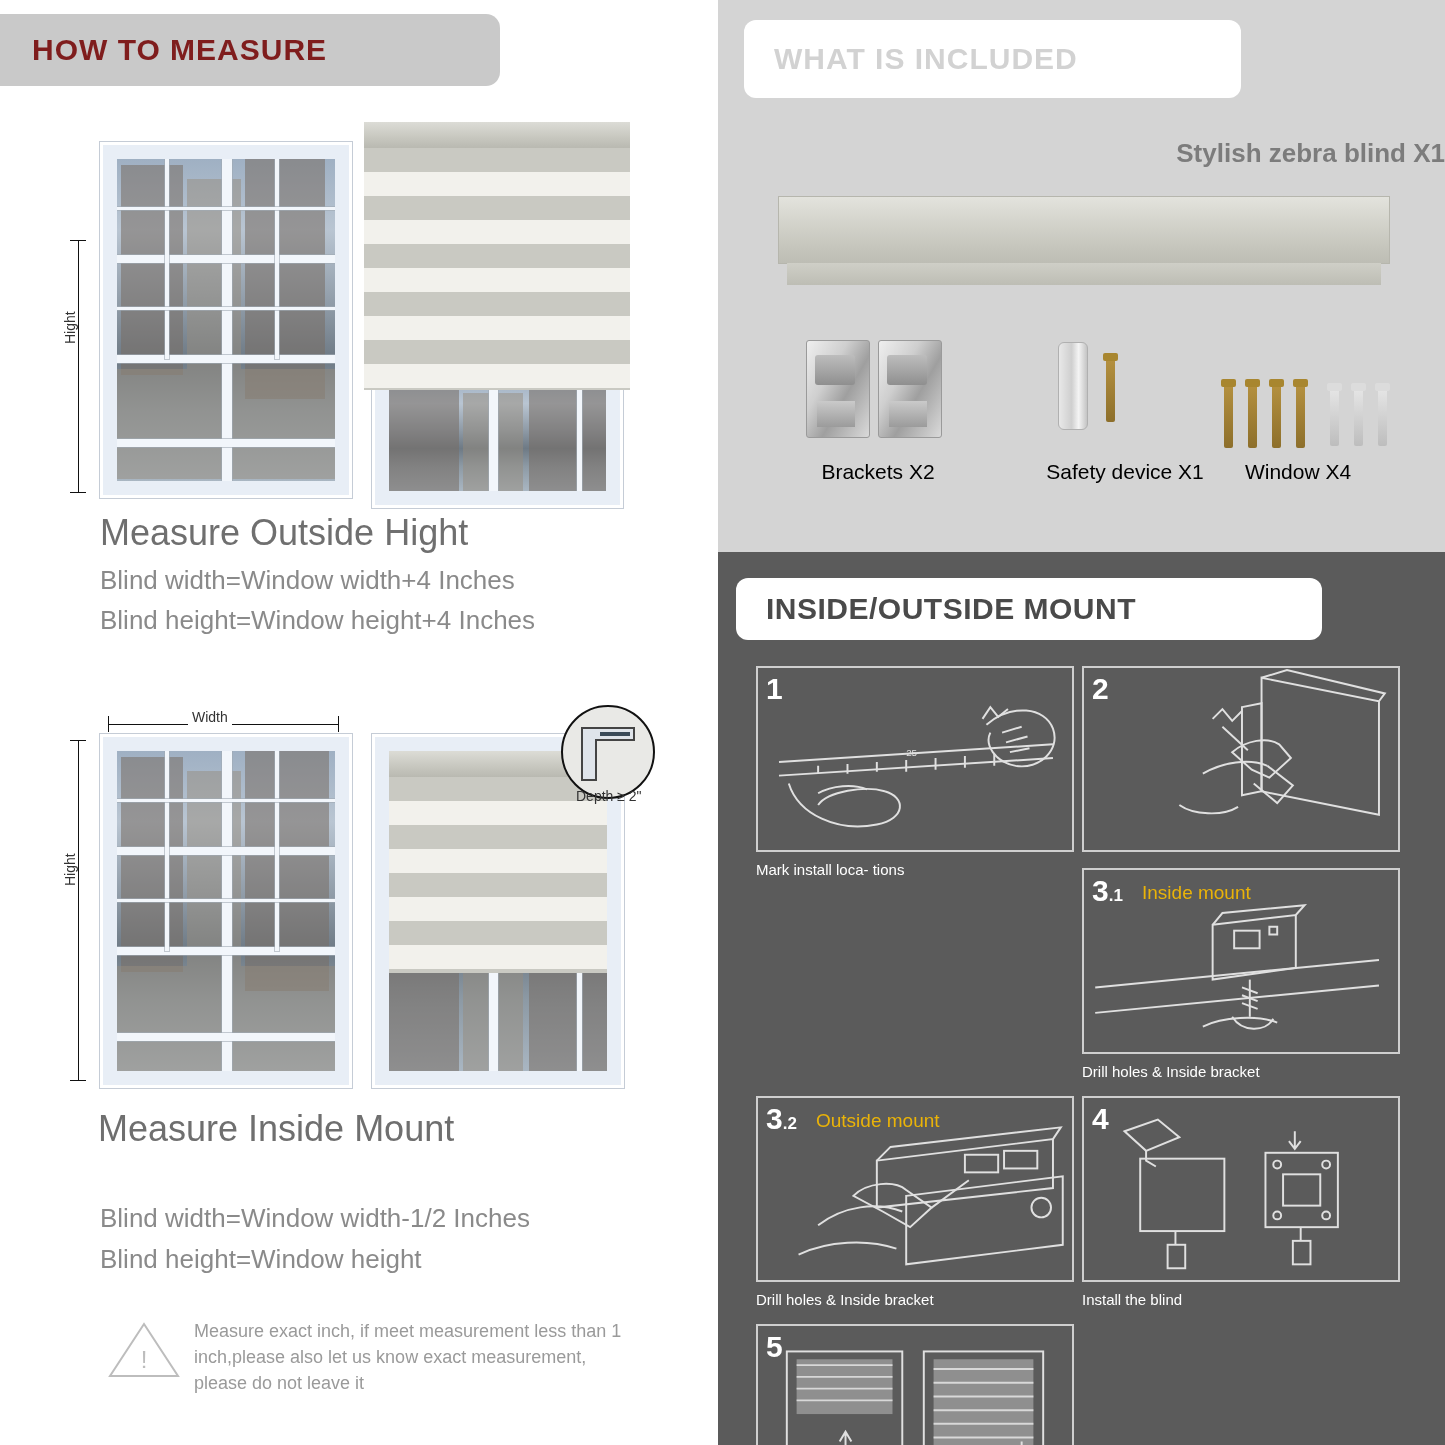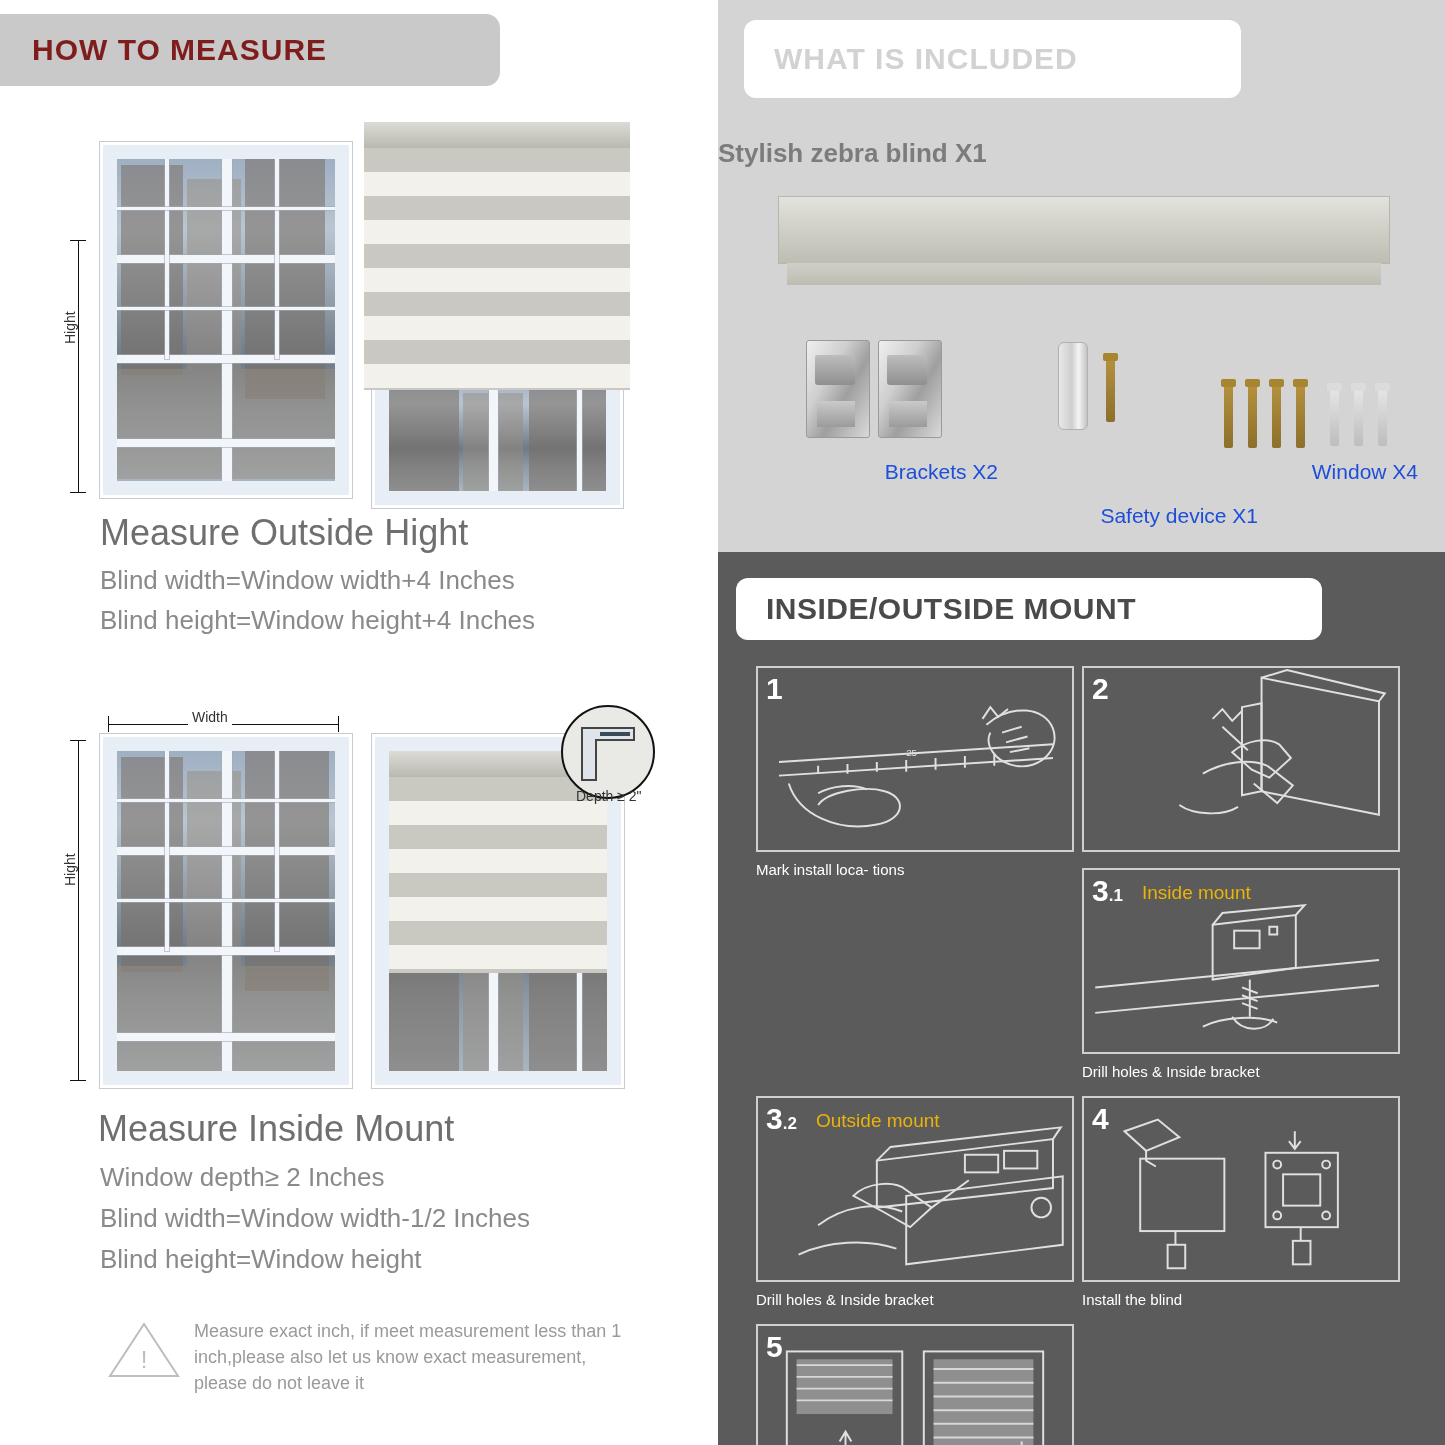--- a/index.html
+++ b/index.html
@@ -80,34 +80,34 @@
     position:absolute;left:26px;top:20px;width:497px;height:78px;background:#ffffff;
     border-radius:12px;display:flex;align-items:center;padding-left:30px;box-sizing:border-box;
     color:#d2d2d2;font-size:30px;font-weight:bold;letter-spacing:1px;
   }
   .banner-mount{
     position:absolute;left:18px;top:26px;width:586px;height:62px;background:#ffffff;
     border-radius:12px;display:flex;align-items:center;padding-left:30px;box-sizing:border-box;
     color:#4a4a4a;font-size:30px;font-weight:bold;letter-spacing:.5px;
   }
 
-  .included-title{position:absolute;left:0;right:0;top:138px;text-align:left;
+  .included-title{position:absolute;left:0;right:0;top:138px;text-align:right;
     color:#7c7c7c;font-size:26px;font-weight:bold;}
 
   .blind-bar{
     position:absolute;left:60px;top:196px;width:610px;height:66px;
     background:linear-gradient(180deg,#e3e3dd 0%,#d3d3cb 40%,#c6c6bd 75%,#bdbdb4 100%);
     border:1px solid #b6b6ad;
   }
   .blind-bar:after{
     content:"";position:absolute;left:8px;right:8px;top:66px;height:22px;
     background:linear-gradient(180deg,#cfcfc7,#bdbdb4);
   }
 
-  .part-label{position:absolute;color:#1d4ed8;font-size:21px;text-align:right;}
+  .part-label{position:absolute;color:#000000;font-size:21px;text-align:center;}
 
   .bracket{
     position:absolute;width:62px;height:96px;
     background:linear-gradient(120deg,#efefef 0%,#cfcfcf 35%,#9f9f9f 60%,#dadada 100%);
     border:1px solid #9a9a9a;border-radius:3px;
   }
   .bracket:before{
     content:"";position:absolute;left:8px;top:14px;width:40px;height:30px;
     background:linear-gradient(180deg,#bdbdbd,#8f8f8f);border-radius:3px;
   }
@@ -247,21 +247,20 @@
       <svg style="position:absolute;left:548px;top:0px;width:120px;height:120px;">
         <circle cx="60" cy="52" r="46" fill="#e9e9e6" stroke="#111" stroke-width="2"></circle>
         <path d="M34 28 L86 28 L86 40 L48 40 L48 80 L34 80 Z" fill="#dfe4ea" stroke="#444" stroke-width="2"></path>
         <path d="M52 34 L82 34" stroke="#3a4a58" stroke-width="4"></path>
       </svg>
       <div class="dim-label" style="left:572px;top:88px;background:transparent;">Depth ≥ 2"</div>
 
     </div>
 
     <div class="heading" style="left:98px;top:1108px;">Measure Inside Mount</div>
-    <div class="subline" style="left:100px;top:1162px;">Window depth≥ 2 Inches</div>
     <div class="subline" style="left:100px;top:1203px;">Blind width=Window width-1/2 Inches</div>
     <div class="subline" style="left:100px;top:1244px;">Blind height=Window height</div>
 
     <div class="note-wrap" style="left:108px;top:1318px;width:520px;">
       <svg style="width:72px;height:62px;flex:none;">
         <polygon points="36,6 70,58 2,58" fill="none" stroke="#bdbdbd" stroke-width="2"></polygon>
         <text x="36" y="50" text-anchor="middle" font-size="24" fill="#bdbdbd" font-family="Liberation Sans, sans-serif">!</text>
       </svg>
       <div class="note-text">Measure exact inch, if meet measurement less than 1 inch,please also let us know exact measurement, please do not leave it</div>
     </div>
@@ -276,21 +275,21 @@
       <div class="included-title">Stylish zebra blind X1</div>
 
       <div class="blind-bar"></div>
 
       <div class="bracket" style="left:88px;top:340px;"></div>
       <div class="bracket" style="left:160px;top:340px;"></div>
       <div class="part-label" style="left:40px;top:460px;width:240px;">Brackets X2</div>
 
       <div class="safety" style="left:340px;top:342px;"></div>
       <div class="screwA" style="left:388px;top:358px;"></div>
-      <div class="part-label" style="left:260px;top:460px;width:280px;margin-top:44px;">Safety device X1</div>
+      <div class="part-label" style="left:267px;top:460px;width:280px;">Safety device X1</div>
 
       <div class="screwA" style="left:506px;top:384px;"></div>
       <div class="screwA" style="left:530px;top:384px;"></div>
       <div class="screwA" style="left:554px;top:384px;"></div>
       <div class="screwA" style="left:578px;top:384px;"></div>
       <div class="screwB" style="left:612px;top:388px;"></div>
       <div class="screwB" style="left:636px;top:388px;"></div>
       <div class="screwB" style="left:660px;top:388px;"></div>
       <div class="part-label" style="left:460px;top:460px;width:240px;">Window X4</div>
     </div>

